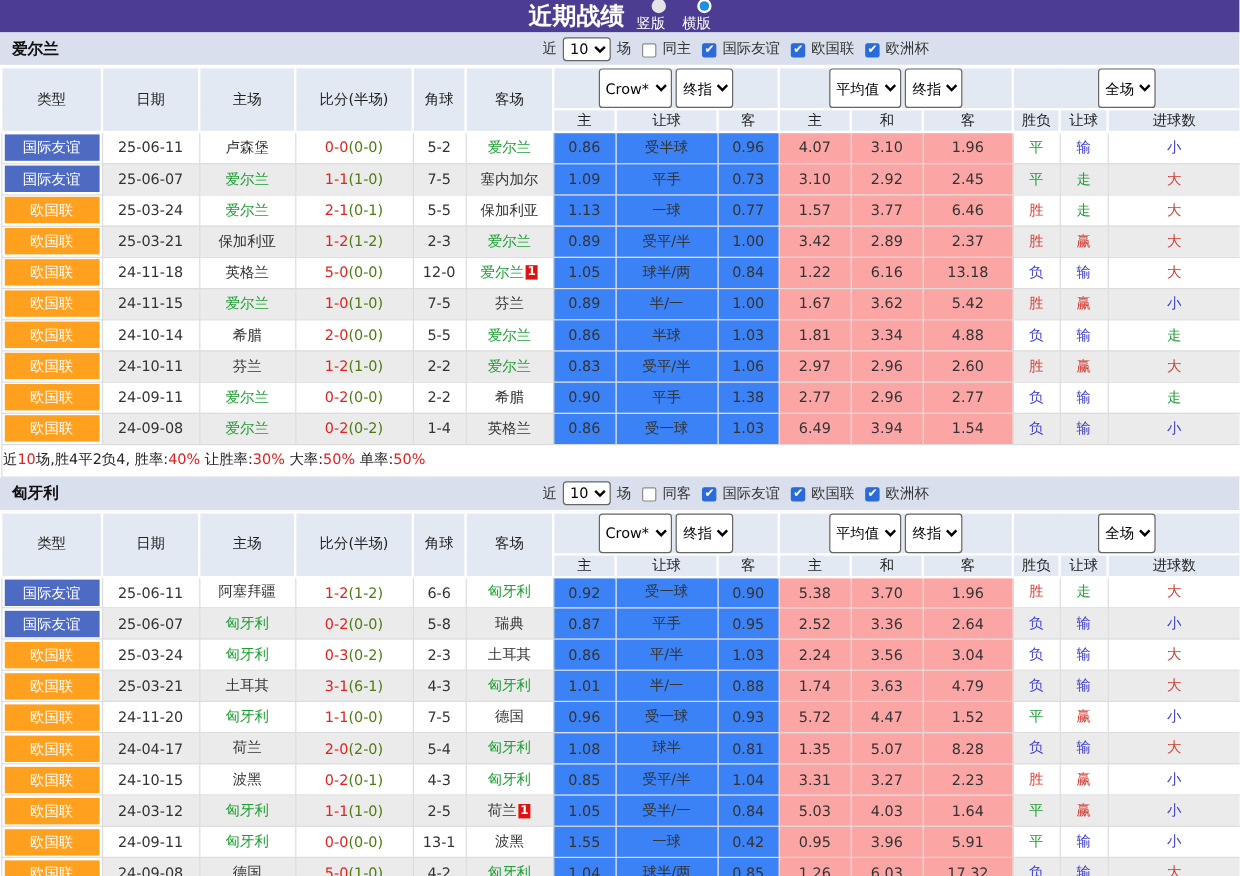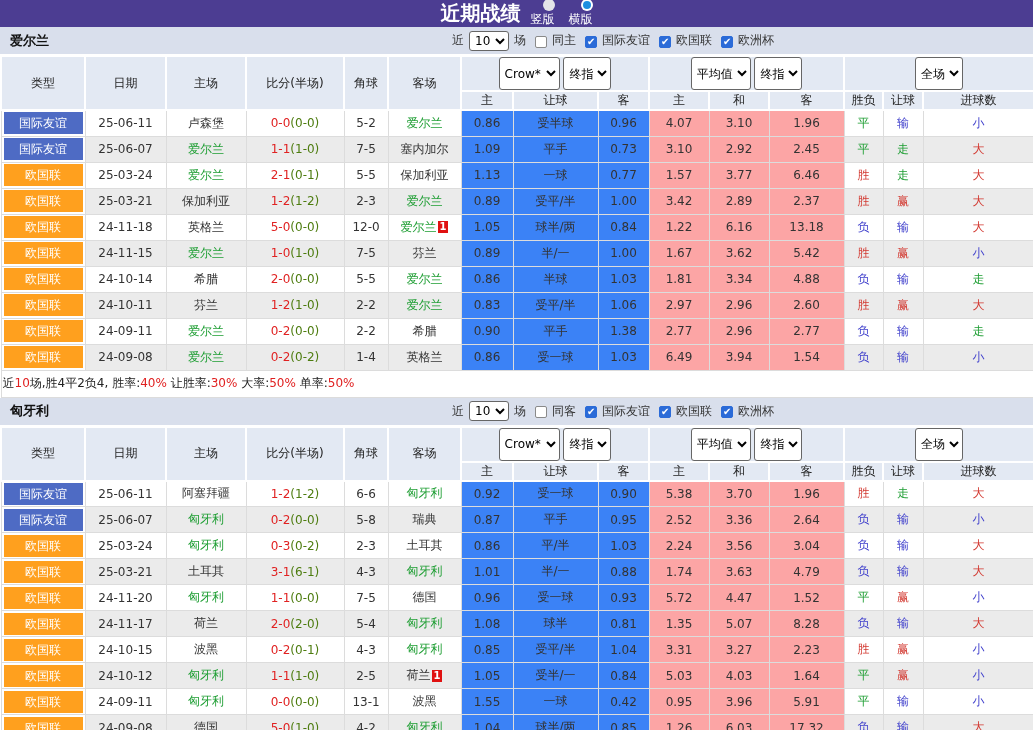--- a/index.html
+++ b/index.html
@@ -524,21 +524,21 @@
         <td class="lblue">4.47</td>
         <td class="lblue">1.52</td>
         <td class="base c-g">平</td>
         <td class="base c-r">赢</td>
         <td class="base c-b">小</td>
       </tr>
       <tr class="even">
         <td class="type-cell">
           <div class="pill t-orange">欧国联</div>
         </td>
-        <td class="base">24-11-17</td>
+        <td class="base">24-04-17</td>
         <td class="base">荷兰</td>
         <td class="base"><span class="ft">2-0</span><span class="ht">(2-0)</span></td>
         <td class="base">5-4</td>
         <td class="base team-green">匈牙利</td>
         <td class="cream">1.08</td>
         <td class="cream">球半</td>
         <td class="cream">0.81</td>
         <td class="lblue">1.35</td>
         <td class="lblue">5.07</td>
         <td class="lblue">8.28</td>
@@ -562,21 +562,21 @@
         <td class="lblue">3.27</td>
         <td class="lblue">2.23</td>
         <td class="base c-r">胜</td>
         <td class="base c-r">赢</td>
         <td class="base c-b">小</td>
       </tr>
       <tr class="even">
         <td class="type-cell">
           <div class="pill t-orange">欧国联</div>
         </td>
-        <td class="base">24-10-12</td>
+        <td class="base">24-03-12</td>
         <td class="base team-green">匈牙利</td>
         <td class="base"><span class="ft">1-1</span><span class="ht">(1-0)</span></td>
         <td class="base">2-5</td>
         <td class="base">荷兰<span class="badge">1</span></td>
         <td class="cream">1.05</td>
         <td class="cream">受半/一</td>
         <td class="cream">0.84</td>
         <td class="lblue">5.03</td>
         <td class="lblue">4.03</td>
         <td class="lblue">1.64</td>

